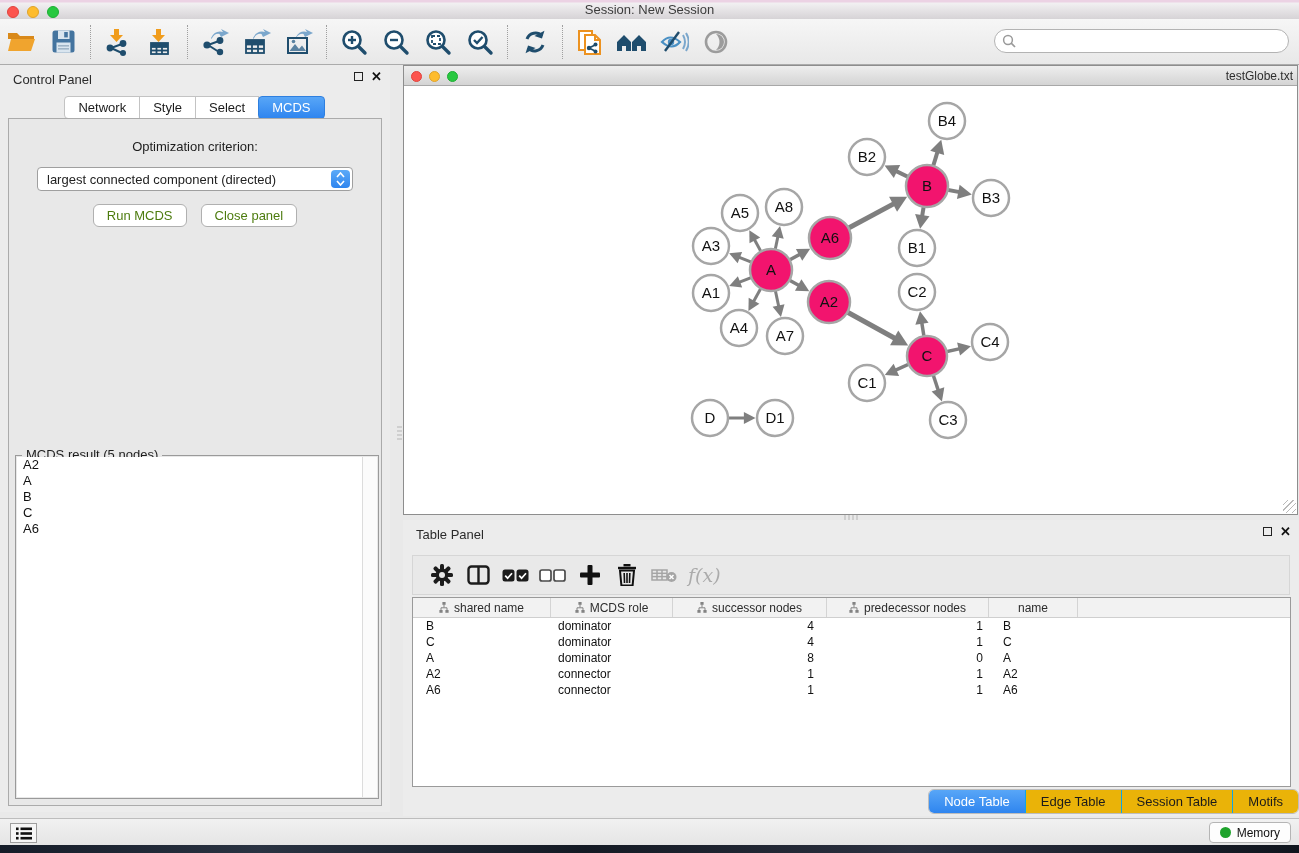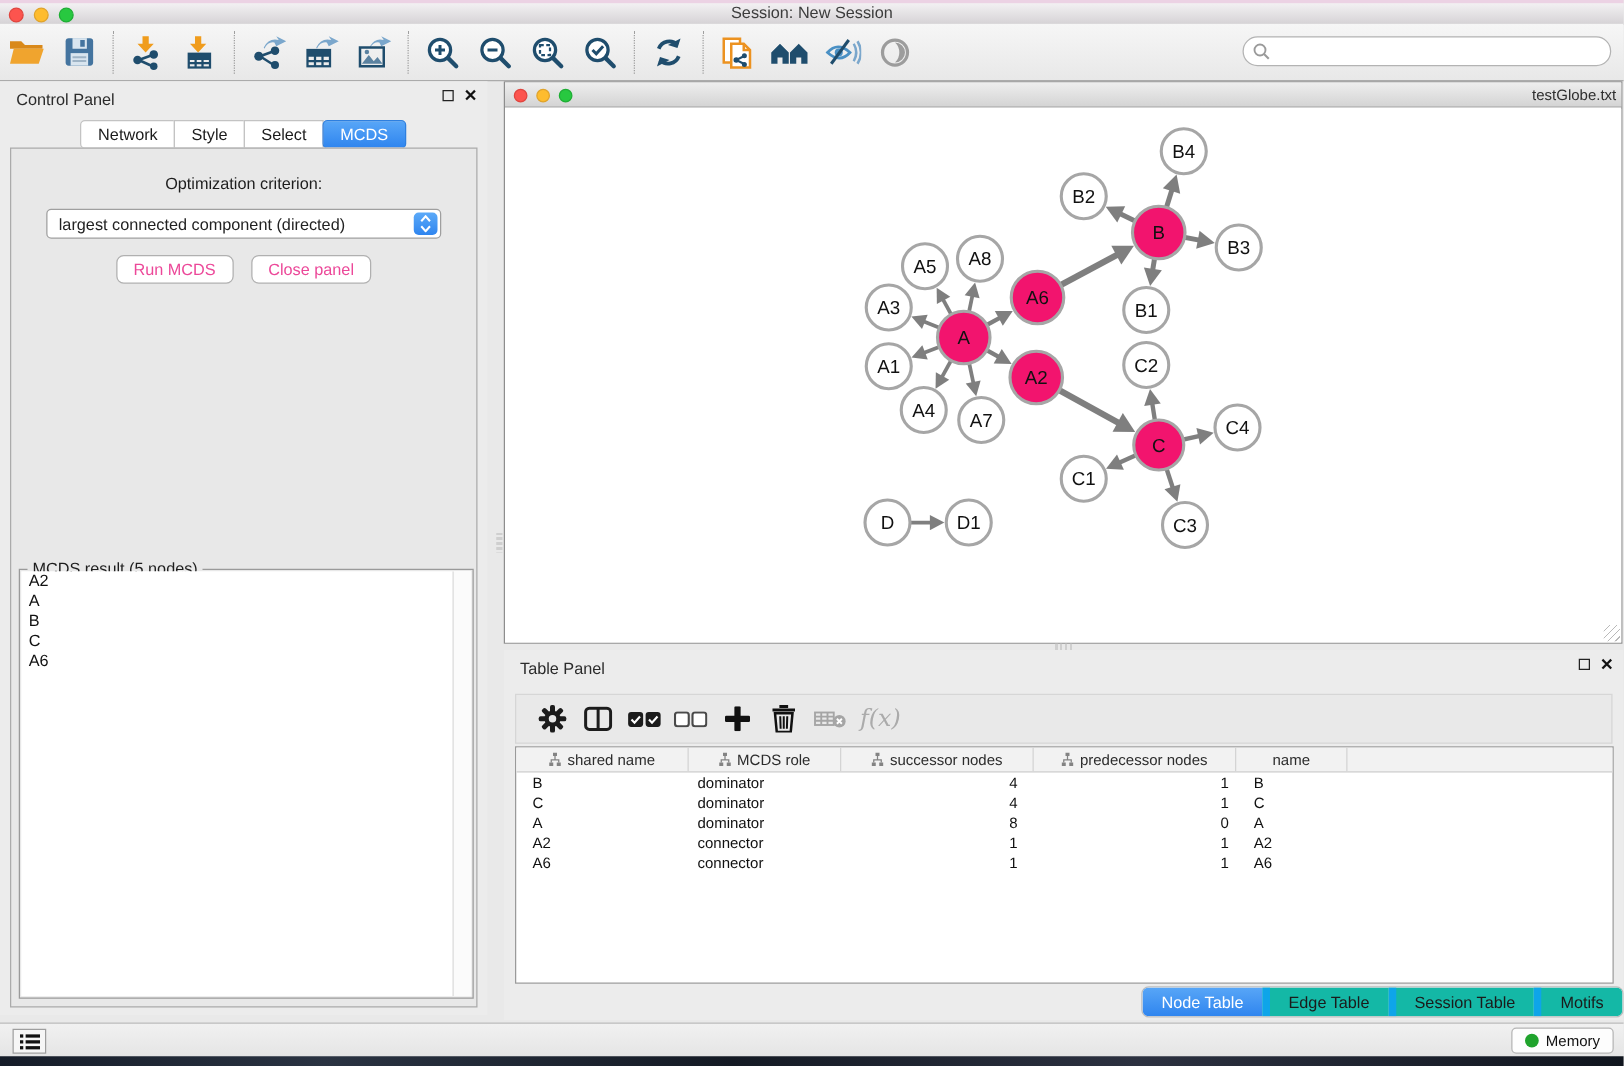--- a/index.html
+++ b/index.html
@@ -42,21 +42,21 @@
   .cp-tab:last-child { border-radius:0 4px 4px 0; }
   .cp-tab.selected { background:linear-gradient(180deg,#58a6f7,#2f85ef); border-color:#2e7fdf; color:#fff; border-radius:4px; }
 
   #cp-body { position:absolute; left:8px; right:8px; top:53px; bottom:6px; border:1px solid #ababab; background:#e8e8e8; }
   #opt-label { text-align:center; margin-top:20px; font-size:13px; color:#1d1d1d; }
   #opt-select { position:relative; margin:13px auto 0; width:316px; height:24px; background:#fff; border:1px solid #9f9f9f; border-radius:4px; font-size:13px; }
   #opt-select .val { position:absolute; left:9px; top:4px; white-space:nowrap; }
   #opt-select .stepper { position:absolute; right:2px; top:2px; bottom:2px; width:19px; border-radius:4px;
     background:linear-gradient(180deg,#5caaf8,#2f85ef); display:flex; flex-direction:column; align-items:center; justify-content:center; gap:2px; }
   .btn-row { display:flex; justify-content:center; gap:14px; margin-top:13px; }
-  .push-btn { background:#fff; border:1px solid #b0b0b0; border-radius:6px; padding:3px 13px; font-size:13px; color:#ec4899; }
+  .push-btn { background:#fff; border:1px solid #b0b0b0; border-radius:6px; padding:3px 13px; font-size:13px; color:#4d7c0f; }
 
   #result-group { position:absolute; left:6px; right:2px; top:336px; bottom:6px; border:1px solid #9a9a9a; background:#e8e8e8; }
   #result-legend { position:absolute; top:-9px; left:6px; background:#e8e8e8; padding:0 4px; font-size:13px; color:#1d1d1d; }
   #result-list { position:absolute; left:1px; right:1px; top:1px; bottom:1px; background:#fff; overflow:hidden; }
   #result-scroll { position:absolute; right:0; top:0; bottom:0; width:15px; background:#fbfbfb; border-left:1px solid #dcdcdc; }
   .result-item { font-size:13px; line-height:16px; padding-left:6px; color:#111; }
   .result-item:first-child { margin-top:3px; }
 
   
   #network-window { position:absolute; left:403px; top:65px; width:895px; height:450px; border:1px solid #8d8d8d; background:#fff; }
@@ -81,21 +81,21 @@
   #tp-header { display:flex; height:20px; background:#f2f2f2; border-bottom:1px solid #cfcfcf;text-align:center; }
   .th-cell { display:flex; align-items:center; justify-content:center; gap:5px; font-size:12px; color:#2c2c2c;
     border-right:1px solid #d4d4d4; height:100%; }
   .tr-row { display:flex; height:16px; }
   .td-cell { font-size:12px; color:#111; line-height:16px; white-space:nowrap; overflow:hidden; }
   .td-cell.al { text-align:left; }
   .td-cell.ar { text-align:right; }
 
   #tp-tabs { position:absolute; left:0; right:0; top:269px; display:flex; justify-content:flex-end; }
   .seg-group { display:flex; border:1px solid #bdbdbd; border-radius:6px; overflow:hidden; background:#fff; }
-  .seg { padding:4px 15px; font-size:13px; color:#1b1b1b; border-left:6px solid #0ea5e9; background:#14b8a6; }
+  .seg { padding:4px 15px; font-size:13px; color:#1b1b1b; border-left:1px solid #0ea5e9; background:#eab308; }
   .seg:first-child { border-left:none; }
   .seg.selected { background:linear-gradient(180deg,#58a6f7,#2f85ef); color:#fff; }
 
   
   #statusbar { position:absolute; left:0; top:818px; width:1299px; height:27px;
     background:linear-gradient(180deg,#f1f1f1,#e5e5e5); border-top:1px solid #bdbdbd; }
   #list-btn { position:absolute; left:10px; top:4px; width:27px; height:20px; background:#f6f6f6; border:1px solid #9e9e9e;
     display:flex; align-items:center; justify-content:center; }
   #memory-btn { position:absolute; right:8px; top:3px; height:21px; background:#fdfdfd; border:1px solid #b5b5b5; border-radius:4px;
     display:flex; align-items:center; gap:6px; padding:0 10px; font-size:12px; color:#111; }

